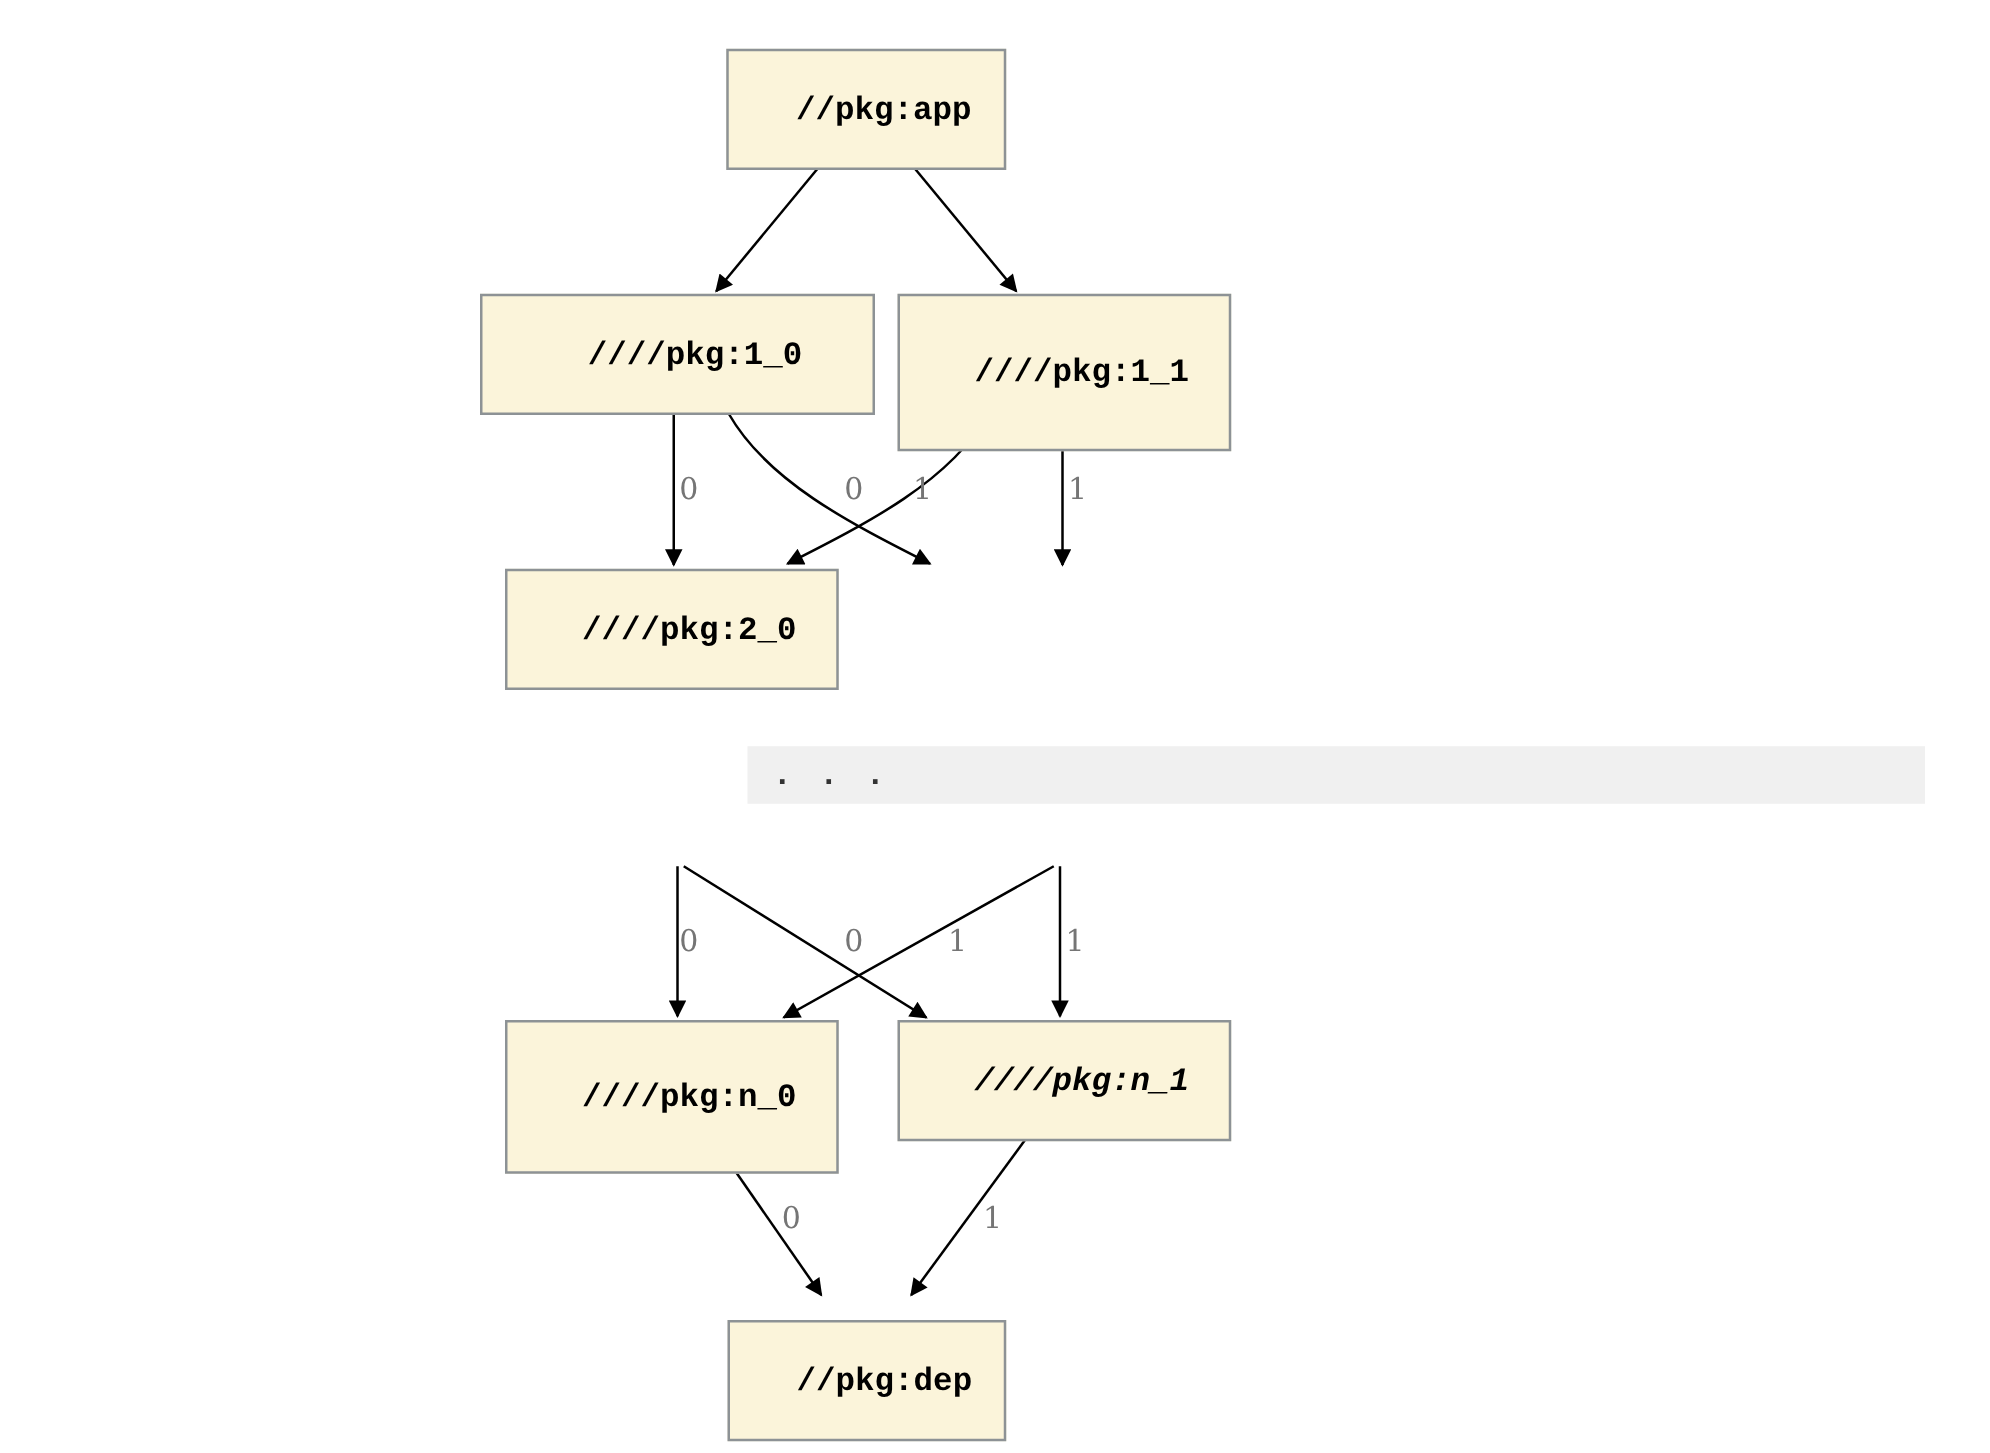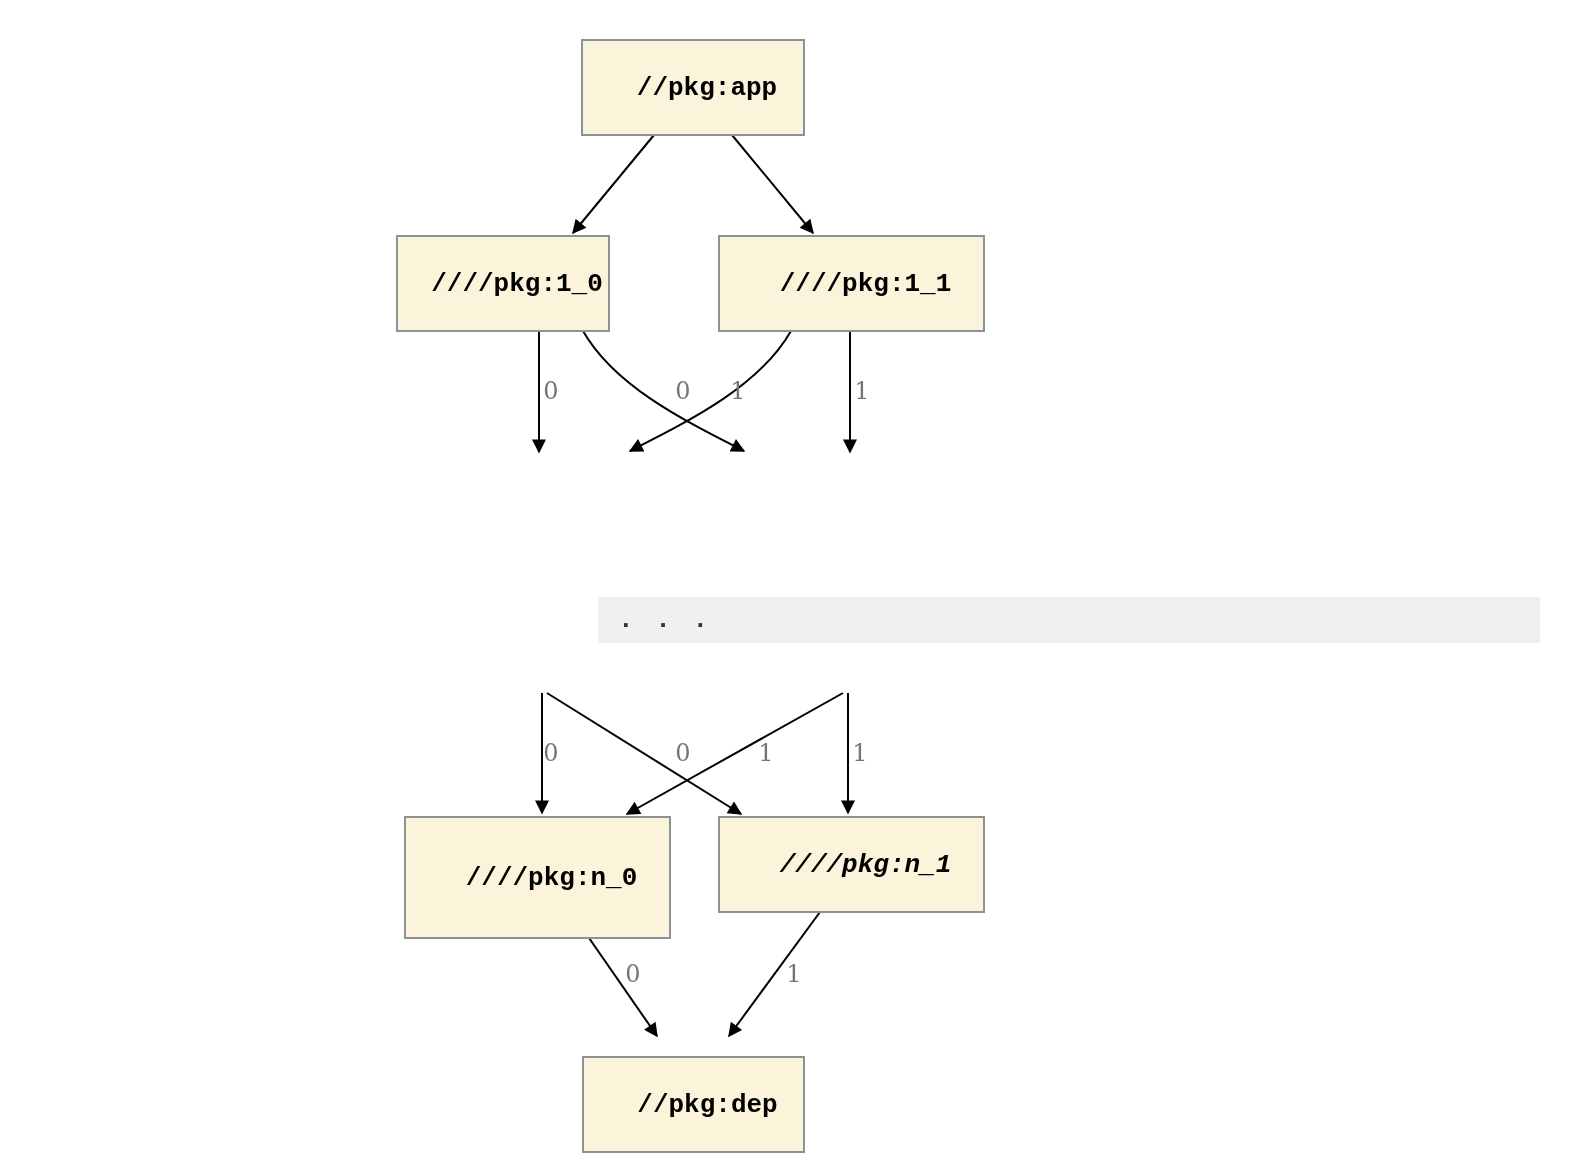--- a/index.html
+++ b/index.html
@@ -79,22 +79,23 @@
       <path marker-end="url(#arrow)" d="M843,693 L627,814"></path>
       <path marker-end="url(#arrow)" d="M547,693 L741,814"></path>
       <path marker-end="url(#arrow)" d="M848,693 L848,813"></path>
 
       <path marker-end="url(#arrow)" d="M571,912 L657,1036"></path>
       <path marker-end="url(#arrow)" d="M820,912 L729,1036"></path>
     </g>
   </svg>
 
   <div class="node" style="left:581px; top:39px;  width:224px; height:97px;">//pkg:app</div>
-  <div class="node" style="left:396px; top:235px; width:214px; height:97px;">////pkg:1_0</div>
-  <div class="node" style="left:718px; top:235px; width:267px; height:97px;">////pkg:1_1</div>
+  <div class="node" style="left:384px; top:235px; width:316px; height:97px;">////pkg:1_0</div>
+  <div class="node" style="left:718px; top:235px; width:267px; height:126px;">////pkg:1_1</div>
+  <div class="node" style="left:404px; top:455px; width:267px; height:97px;">////pkg:2_0</div>
   <div class="node" style="left:404px; top:816px; width:267px; height:123px;">////pkg:n_0</div>
   <div class="node" style="left:718px; top:816px; width:267px; height:97px;font-style:italic;">////pkg:n_1</div>
   <div class="node" style="left:582px; top:1056px; width:223px; height:97px;">//pkg:dep</div>
 
   <div class="ellipsis-bar">
     <span>. . .</span>
   </div>
 
   <span class="edge-label" style="left:551px; top:391px;">0</span>
   <span class="edge-label" style="left:683px; top:391px;">0</span>

